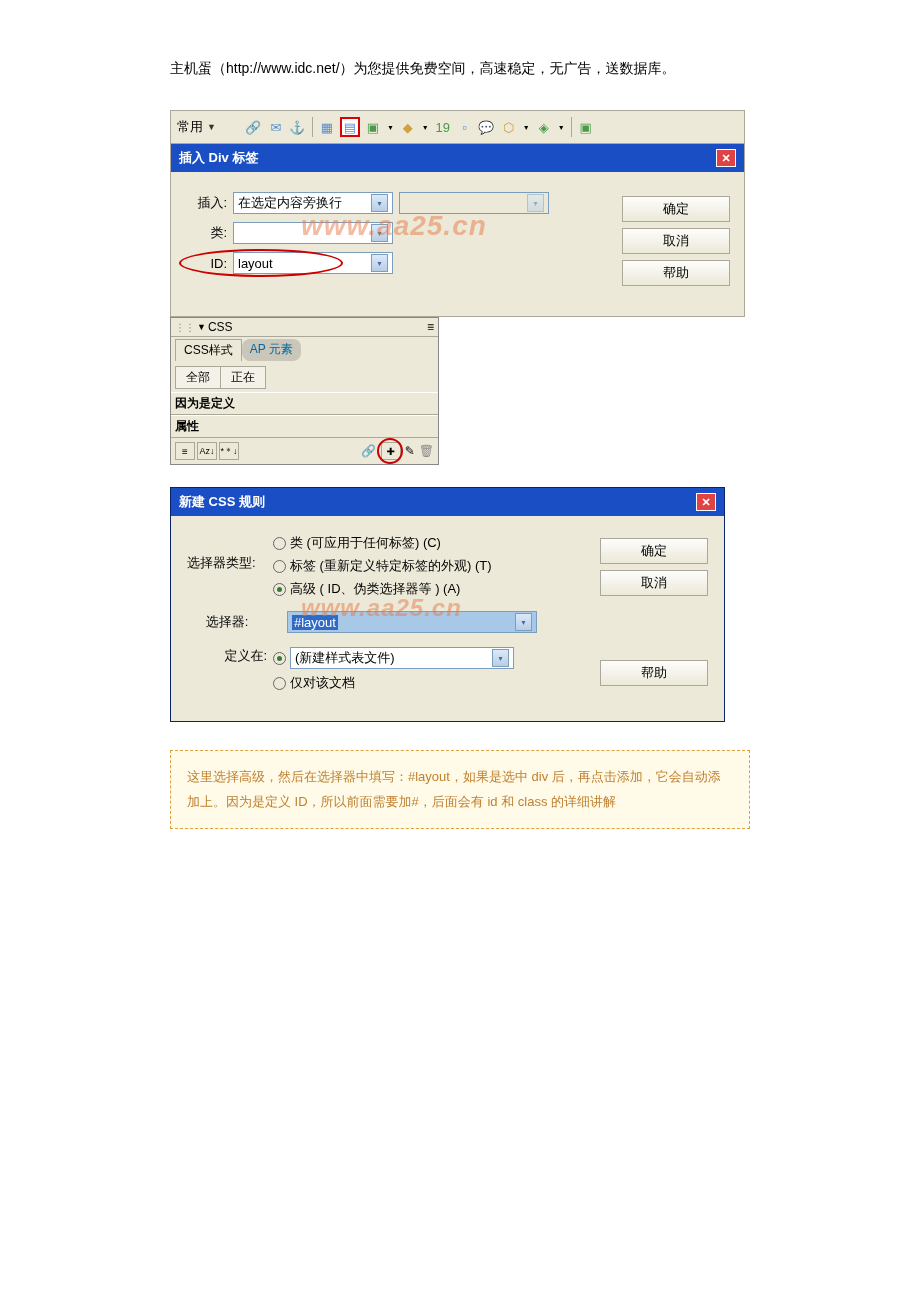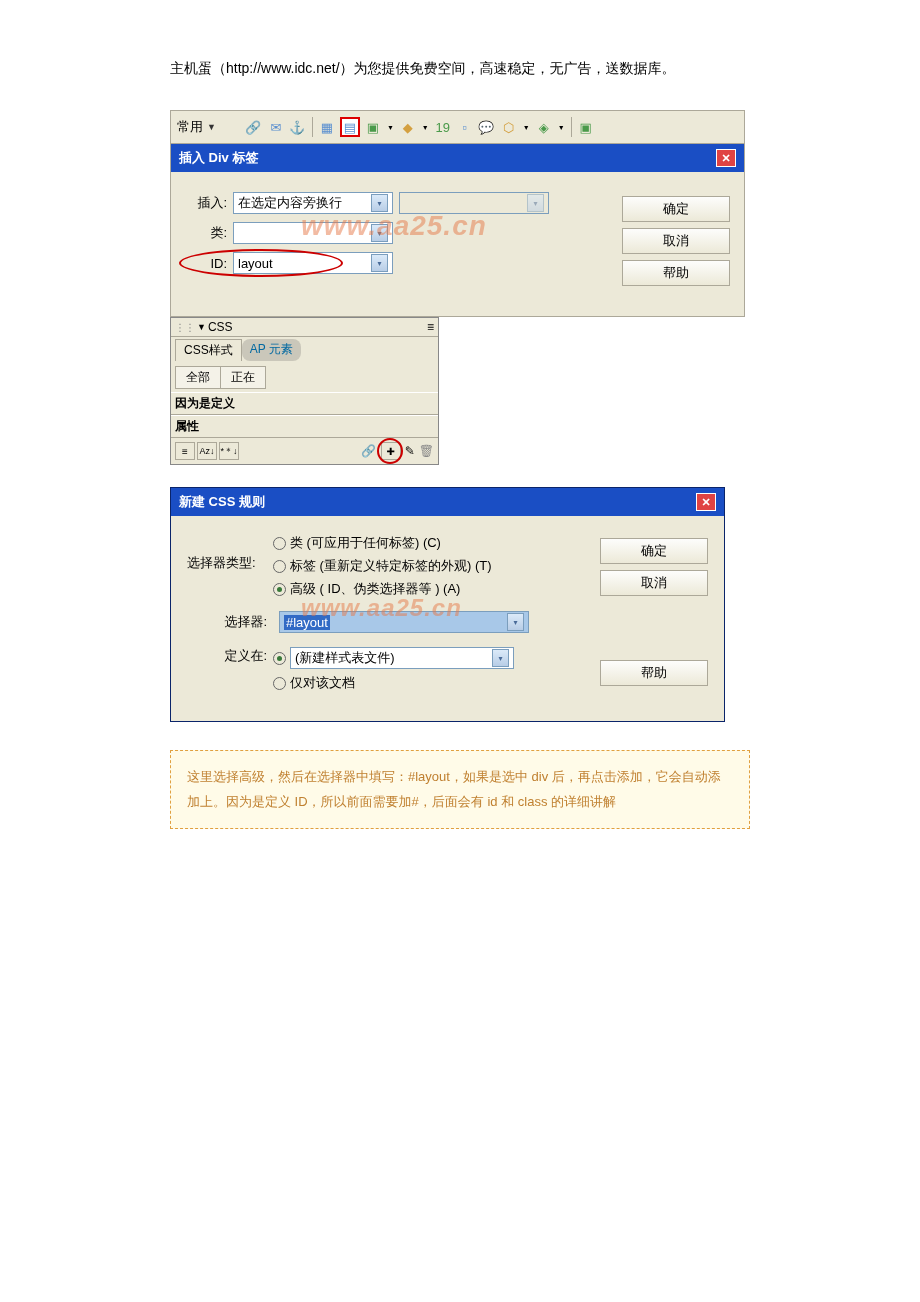--- a/index.html
+++ b/index.html
@@ -174,21 +174,21 @@
                 <span class="radio"></span>
                 <span>标签 (重新定义特定标签的外观) (T)</span>
               </div>
             <div class="radio-row">
                 <span class="radio sel"></span>
                 <span>高级 ( ID、伪类选择器等 ) (A)</span>
               </div>
           </div>
         </div>
         <div style="display:flex;align-items:center;margin-top:8px;">
-          <div style="width:80px;text-align:right;padding-right:12px;font-size:13px;">选择器:</div>
+          <div style="width:80px;text-align:center;padding-right:20px;font-size:13px;">选择器:</div>
           <div class="combo" style="width:240px;background:#a8c8e8;">
             <span style="background:#316ac5;color:#fff;padding:0 2px;">#layout</span>
             <span class="arrow">▾</span>
           </div>
         </div>
         <div style="display:flex;margin-top:14px;">
           <div style="width:80px;text-align:right;padding-right:6px;font-size:13px;">定义在:</div>
           <div>
             <div class="radio-row">
               <span class="radio sel"></span>

